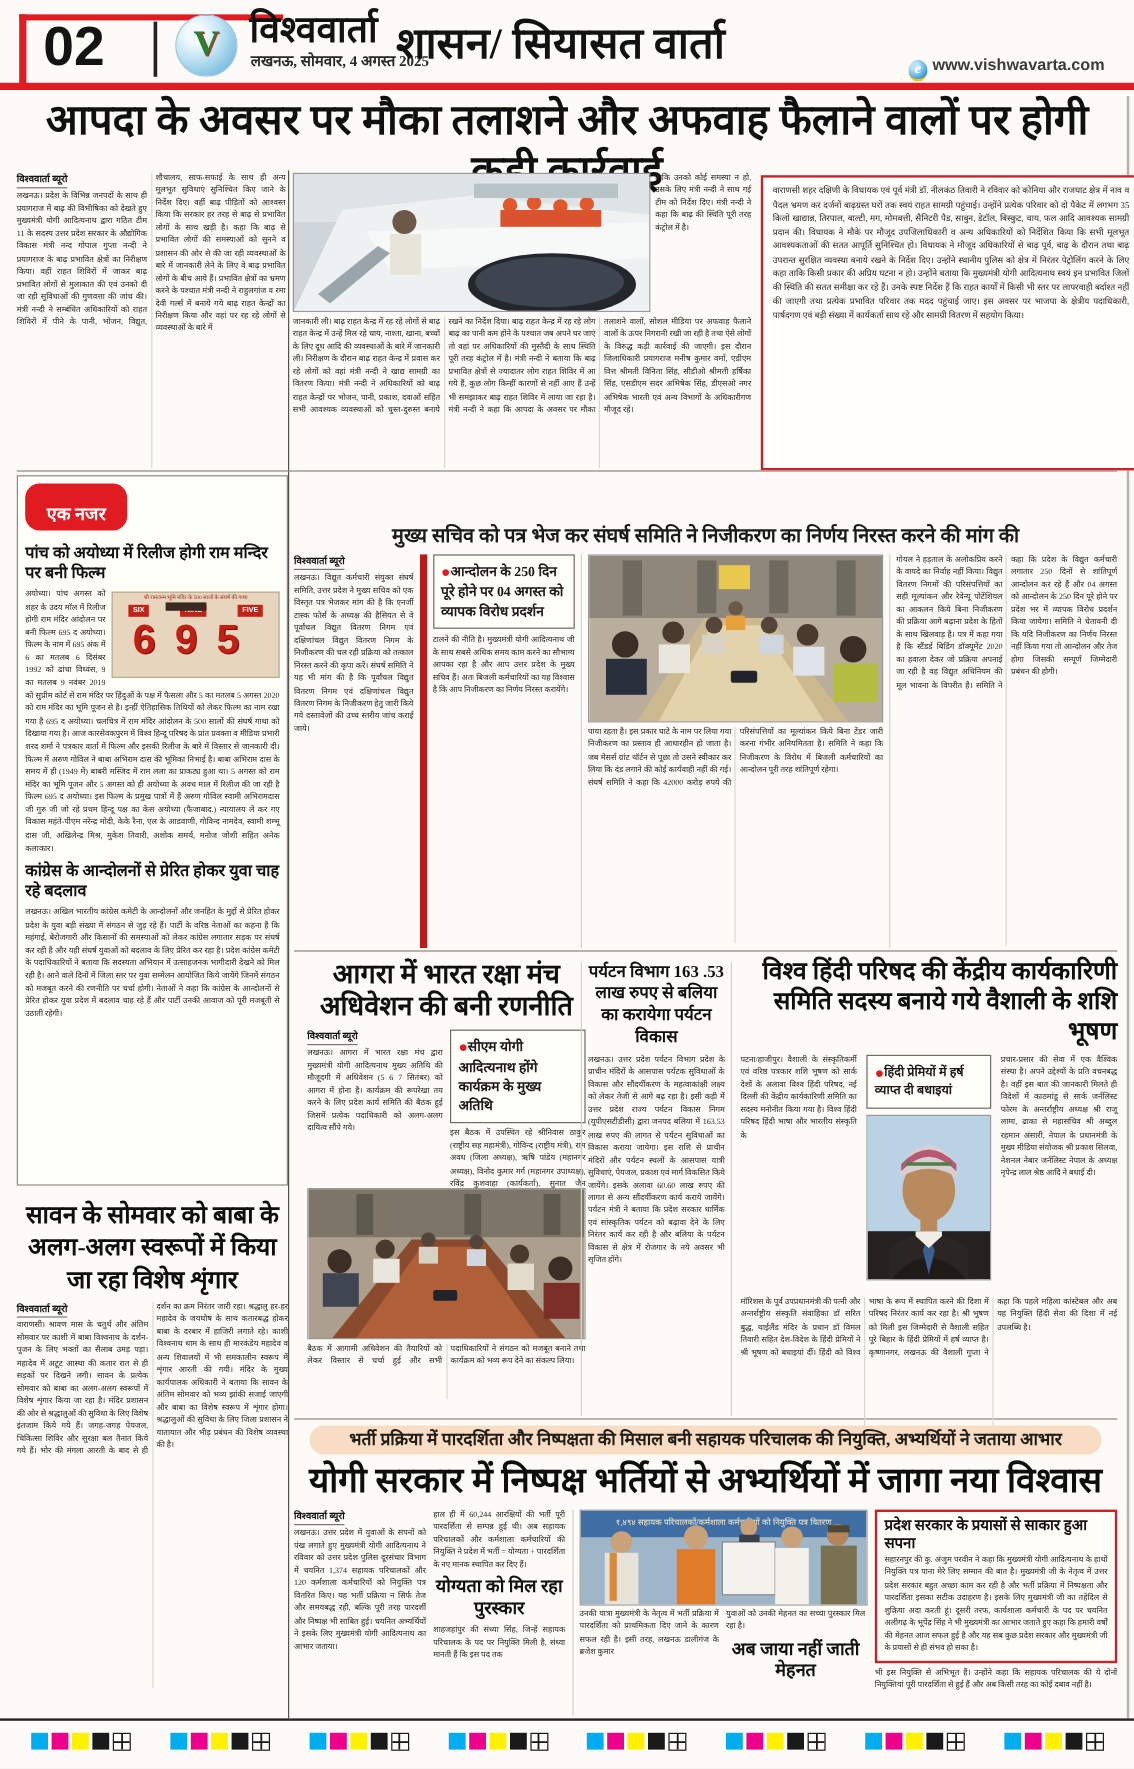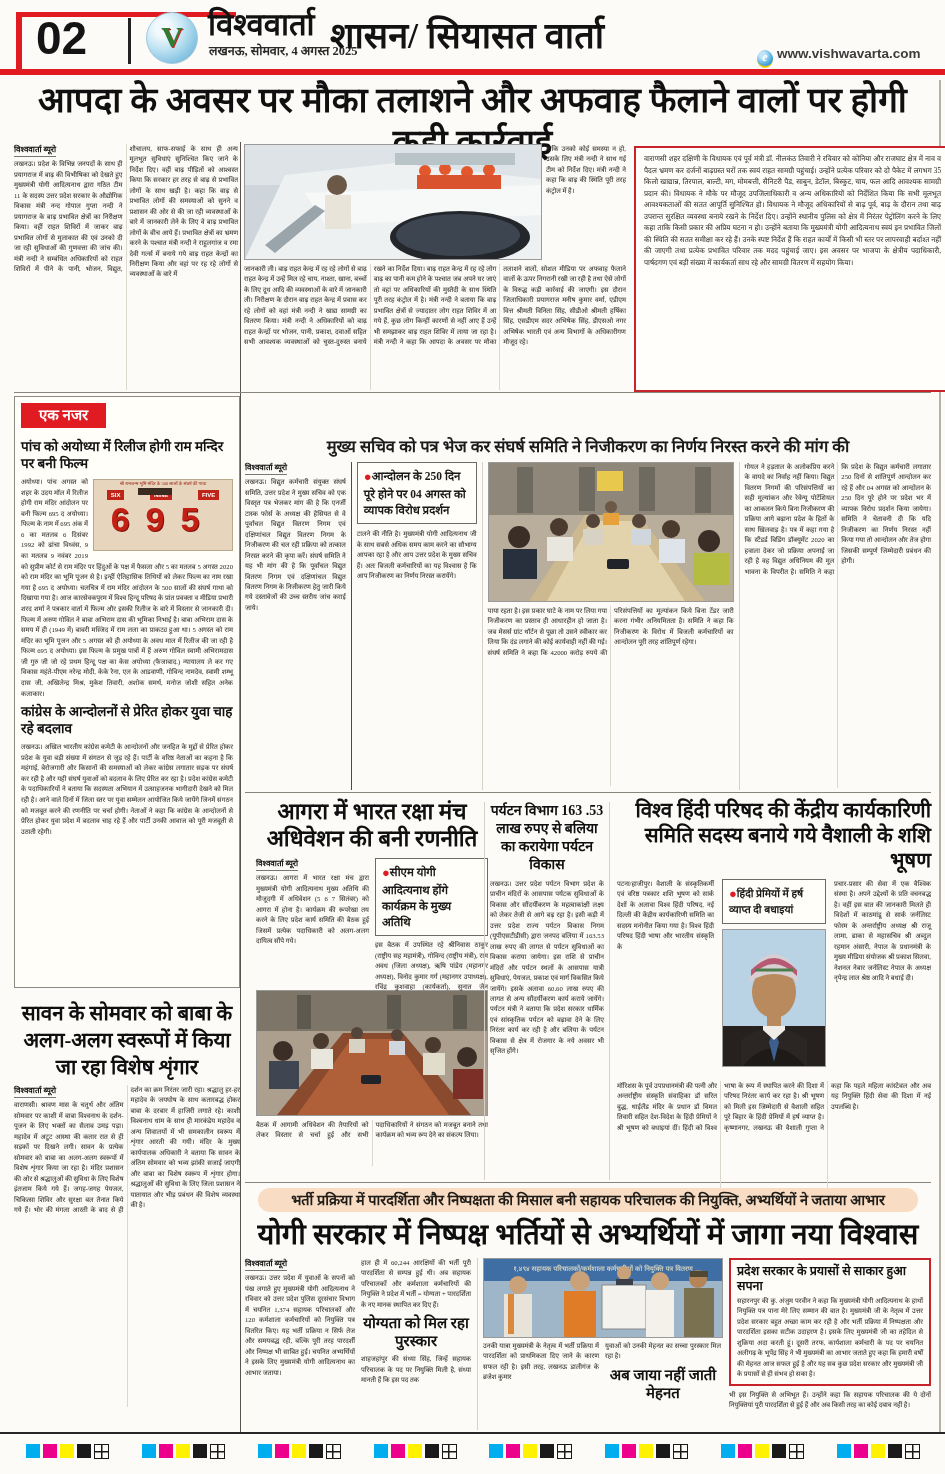--- a/index.html
+++ b/index.html
@@ -43,37 +43,37 @@
   #varanasi-head{font:700 19.5px/26px "Liberation Serif",serif;text-align:center;color:#101010;margin-bottom:5px;}
   #varanasi-body{font-size:7.2px;line-height:1.6;text-align:justify;color:#29241f;}
   #vline-main{left:240px;top:142px;height:1290px;}
   #hline-1{left:14px;top:392px;width:917px;}
   #hline-2{left:245px;top:792px;width:686px;}
   #hline-3{left:245px;top:1182px;width:686px;}
   #right-edge{left:939px;top:80px;width:1.5px;height:1352px;background:#b7b2a8;}
   
   #eknazar{left:14px;top:396px;width:226px;height:592px;border:1.5px solid #8d8a82;background:#fffef9;padding:4px 6px;box-sizing:border-box;}
   #eknazar-tab{display:inline-block;background:#e01b22;color:#fff;font:700 15px/18px "Liberation Serif",serif;
-               padding:3px 18px 4px;border-radius:0;margin:2px 0 6px;}
+               padding:17px 18px 4px;border-radius:12px;margin:2px 0 6px;}
   .nz-head{font:700 13.5px/17px "Liberation Serif",serif;color:#121212;margin:4px 0 5px;}
   .nz-body{font-size:6.7px;line-height:1.58;text-align:justify;color:#29241f;}
   #poster{float:right;width:138px;height:70px;margin:2px 0 3px 5px;background:#e7d6bd;border:0.5px solid #b8a98d;
           position:relative;overflow:hidden;}
   #poster-tag{font-size:4.5px;line-height:7px;color:#9b1c12;text-align:center;white-space:nowrap;overflow:hidden;}
   #poster-words{display:flex;justify-content:space-around;margin-top:3px;}
   #poster-words span{background:#c02418;color:#fff;font:700 6px/8px "Liberation Sans",sans-serif;padding:1px 4px;}
   #poster-digits{text-align:center;font:700 34px/34px "Liberation Sans",sans-serif;color:#c22015;
                  letter-spacing:16px;text-shadow:1px 1px 0 #7c0f08;margin-top:2px;}
   #poster-studio{position:absolute;left:44px;top:8px;width:34px;height:7px;background:#3a2a20;}
   
   #sg-head{left:245px;top:398px;width:686px;text-align:center;font:700 31px/36px "Liberation Serif",serif;color:#0f0f0f;}
   #sg-sub{left:245px;top:437px;width:686px;text-align:center;font:700 16.5px/20px "Liberation Serif",serif;color:#1b1b1b;}
   #sg-cols{left:245px;top:462px;width:686px;height:328px;display:flex;gap:5px;}
   #sg-colA{width:106px;}
-  #sg-colB{width:126px;border-left:1px solid #b91c1c;padding-left:5px;}
+  #sg-colB{width:126px;border-left:6px solid #b91c1c;padding-left:5px;}
   #sg-colC{width:250px;border-left:1px solid #d6d1c6;padding-left:5px;}
   #sg-colD{width:196px;border-left:1px solid #d6d1c6;padding-left:5px;}
   #sg-photo{width:244px;height:138px;border:0.5px solid #999;}
   
   #agra{left:256px;top:798px;width:232px;height:382px;}
   #agra-head{text-align:center;font:700 22.5px/27px "Liberation Serif",serif;color:#101010;margin-bottom:6px;}
   #agra-row{display:flex;gap:6px;height:128px;}
   #agra-row .c{width:113px;}
   #agra-photo{width:230px;height:124px;border:0.5px solid #999;margin:4px 0 4px;}
   #paryatan{left:484px;top:802px;width:126px;height:378px;border-left:1px solid #d6d1c6;border-right:1px solid #d6d1c6;padding:0 5px;box-sizing:border-box;}

